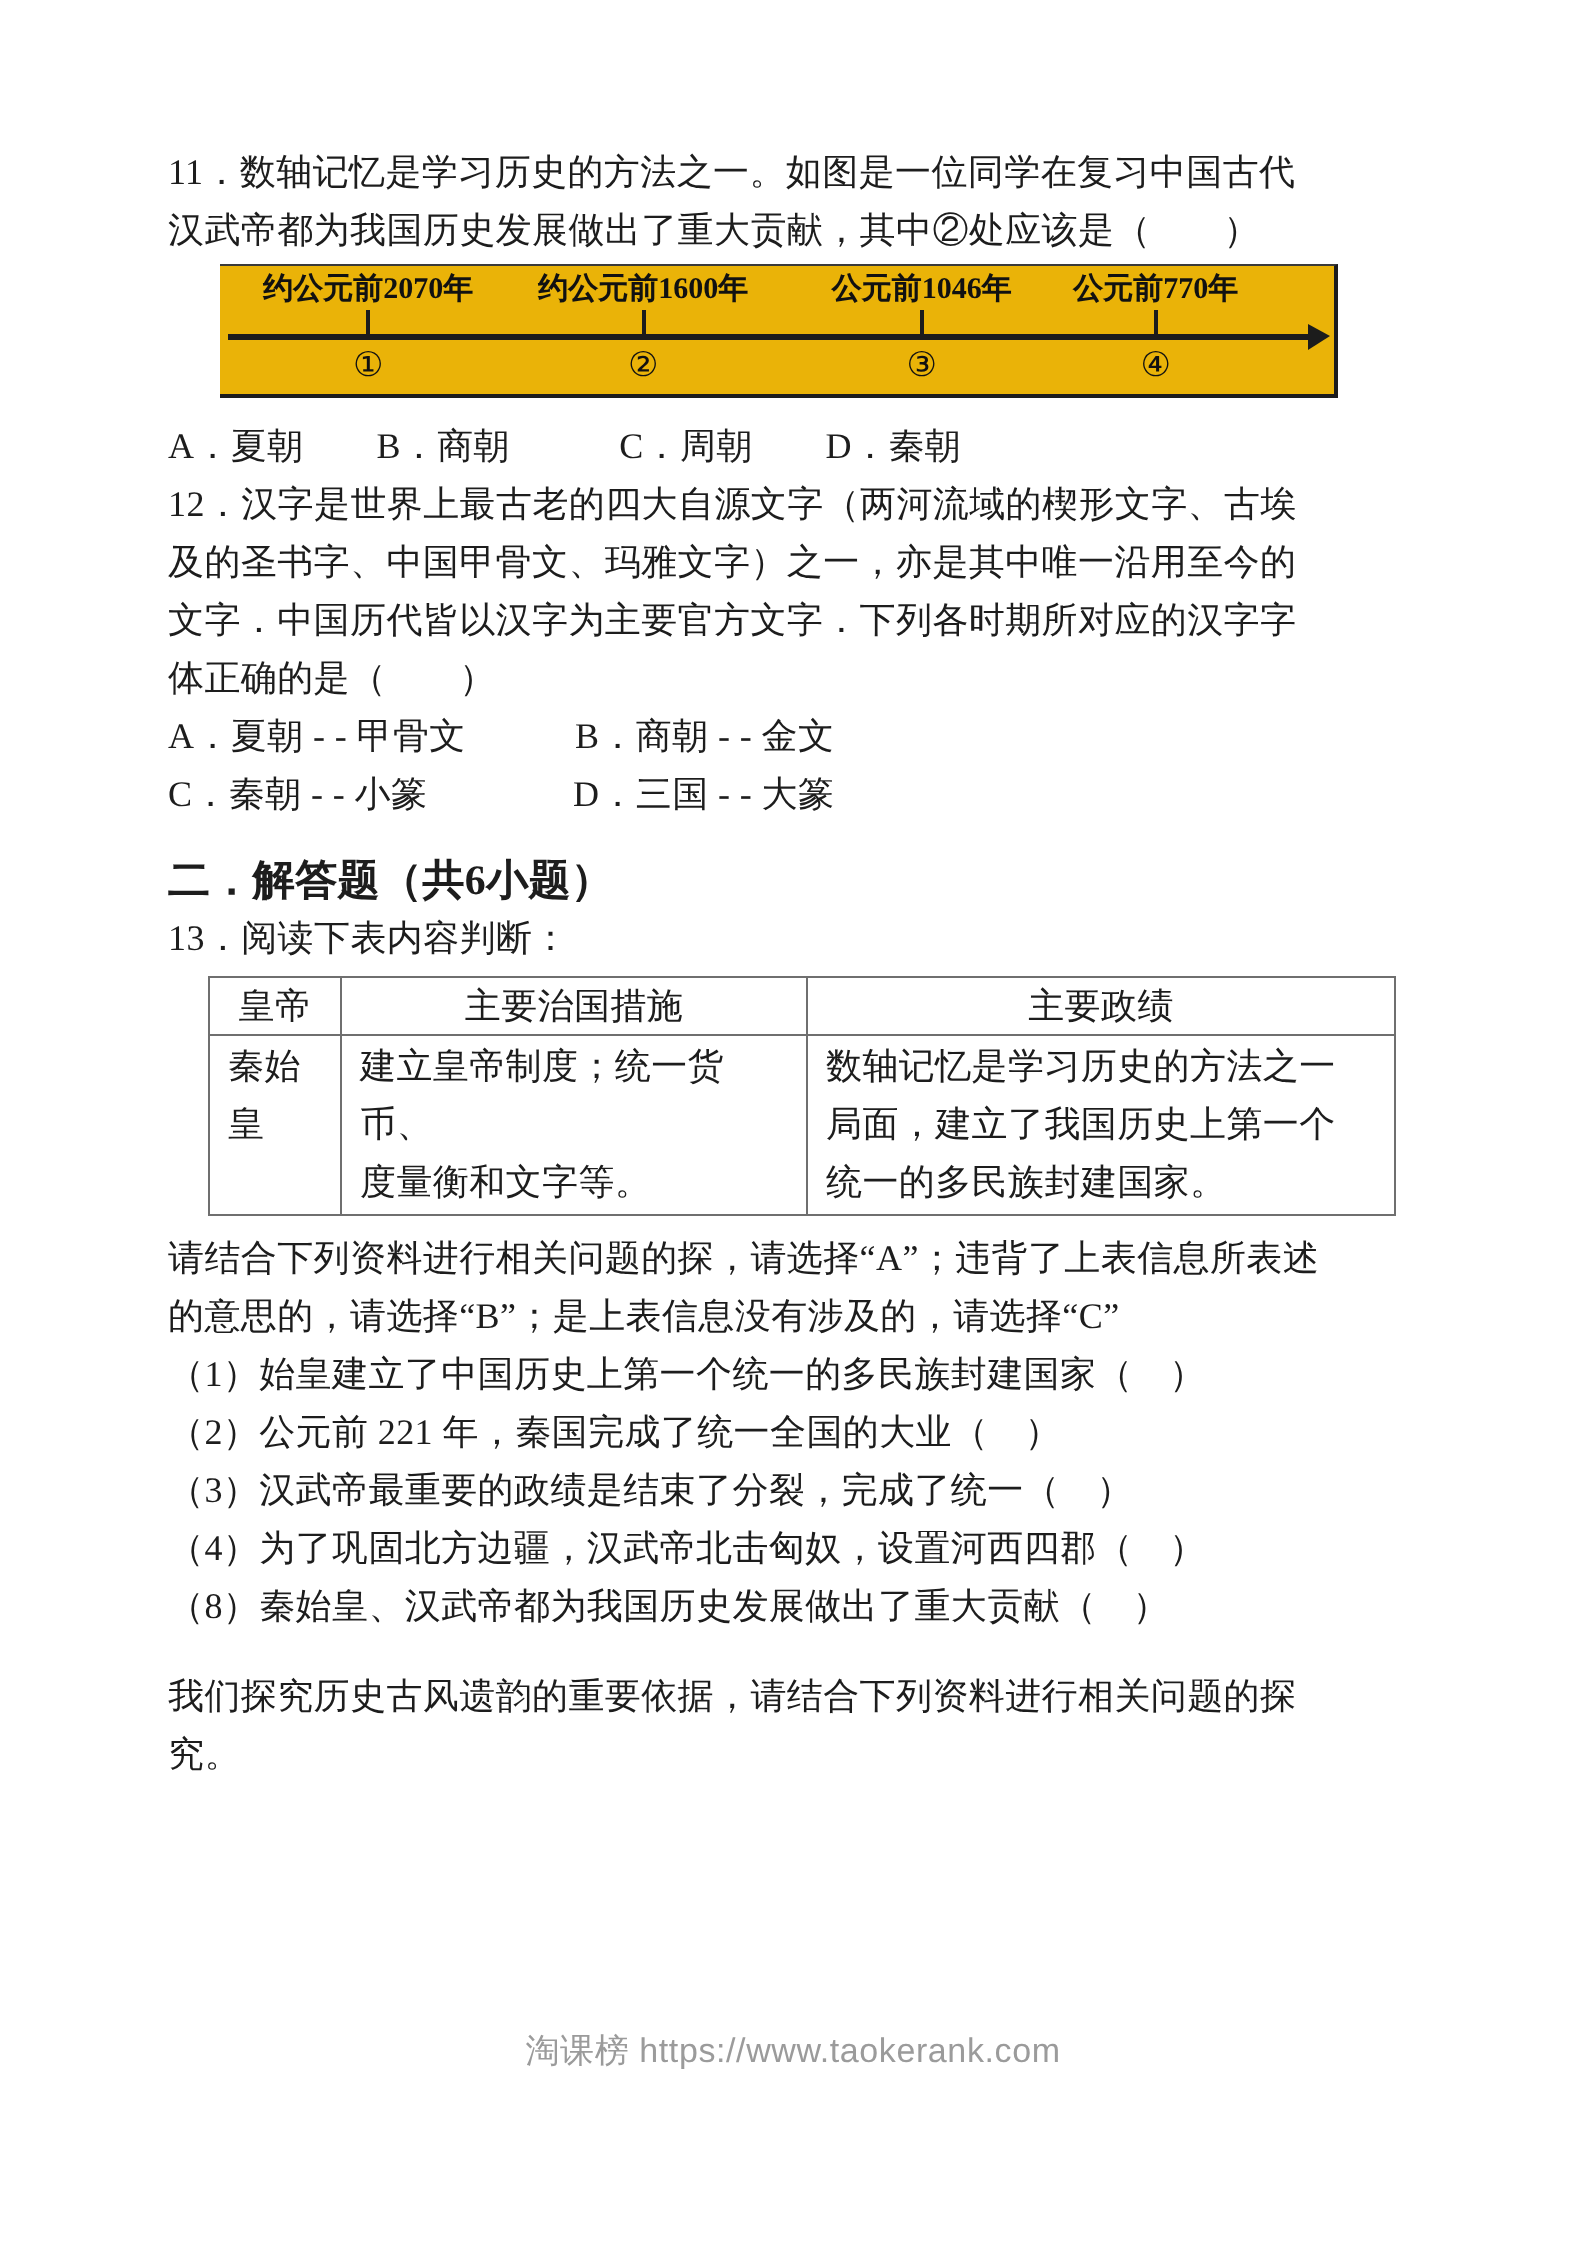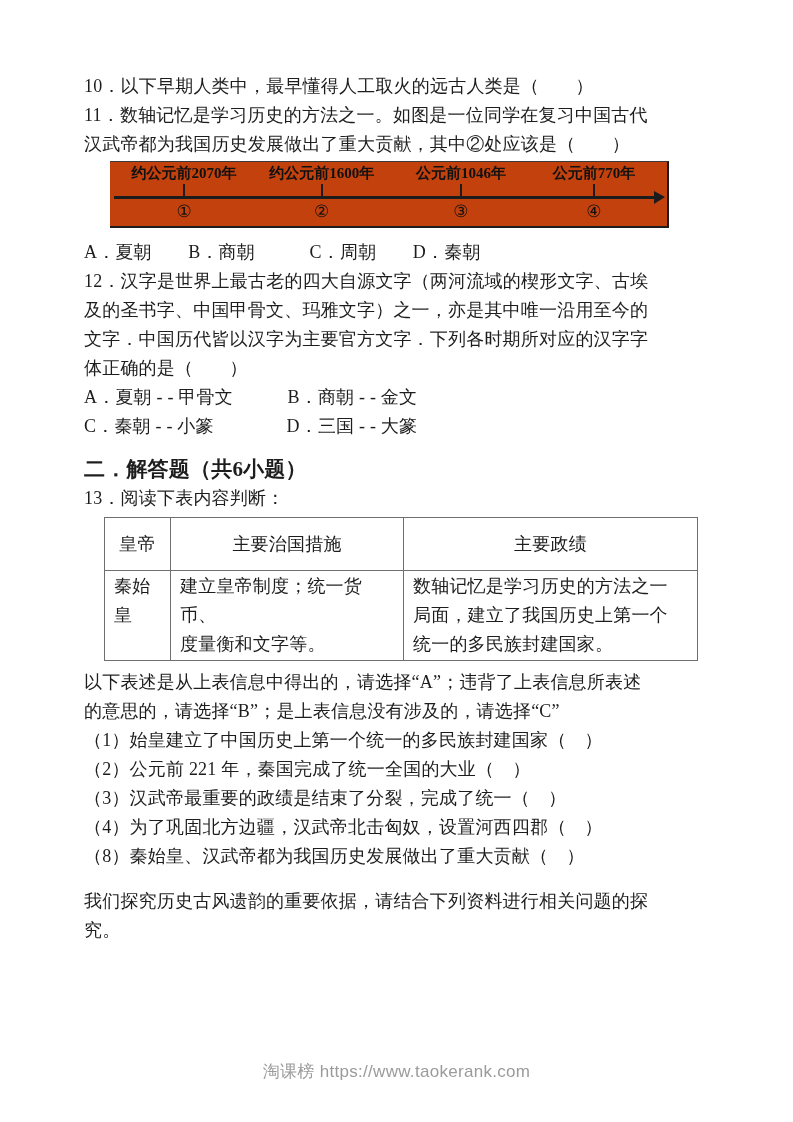--- a/index.html
+++ b/index.html
@@ -14,61 +14,60 @@
     letter-spacing:0.2px;
   }
   .section-title{font-weight:bold;font-size:21px;}
   .gap-lg{height:14px;}
   .gap-xl{height:16px;}
 
   
   .timeline-fig{
     position:relative;width:557px;height:64px;margin:2px 0 10px 26px;
     border-top:1px solid #3a3a3a;border-right:2px solid #1c1c1c;border-bottom:2px solid #1c1c1c;
-    background:#c2410c;
+    background:#eab308;
   }
   .tl-label{
     position:absolute;top:2px;transform:translateX(-50%);
     font-weight:bold;font-size:15px;white-space:nowrap;color:#111;
   }
   .tl-axis{position:absolute;left:4px;right:12px;top:34px;height:3px;background:#1c1c1c;}
   .tl-arrowhead{
     position:absolute;right:2px;top:29px;width:0;height:0;
     border-left:11px solid #1c1c1c;border-top:6px solid transparent;border-bottom:7px solid transparent;
   }
   .tl-tick{position:absolute;top:22px;width:2px;height:13px;background:#1c1c1c;transform:translateX(-50%);}
   .tl-num{position:absolute;top:39px;transform:translateX(-50%);font-size:17px;color:#111;}
-  .p1{left:13.3%;} .p2{left:38%;text-align:center;} .p3{left:63%;} .p4{left:84%;margin-left:16px;}
+  .p1{left:13.3%;} .p2{left:38%;text-align:center;} .p3{left:63%;} .p4{left:84%;}
 
   
   table.rulers{
     border-collapse:collapse;table-layout:fixed;width:593px;
     margin:4px 0 7px 20px;
   }
   table.rulers th,table.rulers td{
     border:1px solid #6f6f6f;font-size:18px;line-height:29px;
     font-weight:normal;padding:1px 9px;vertical-align:top;
     white-space:pre-line;letter-spacing:0.2px;
   }
-  table.rulers th{text-align:center;padding:12px 2px;height:28px;line-height:28px;}
+  table.rulers th{text-align:center;padding:0 2px;height:28px;line-height:28px;}
   .c-emperor{width:66px;} .c-measures{width:233px;} .c-achv{width:294px;}
 
   .footer{
-    position:absolute;left:0;right:0;top:1060px;text-align:center;
+    position:absolute;left:0;right:0;top:1014px;text-align:center;
     font-family:"Liberation Sans","DejaVu Sans",sans-serif;
     font-size:17px;color:#9b9b9b;letter-spacing:0.3px;
   }
 </style>
 </head>
 <body>
 
 <div class="page">
   <div class="content">
 
-    <div class="line">10．以下早期人类中，最早懂得人工取火的远古人类是（　　）</div>
 
     <div class="line">11．数轴记忆是学习历史的方法之一。如图是一位同学在复习中国古代</div>
     <div class="line">汉武帝都为我国历史发展做出了重大贡献，其中②处应该是（　　）</div>
 
     <div class="timeline-fig">
       <span class="tl-label p1">约公元前2070年</span>
       <span class="tl-label p2">约公元前1600年</span>
       <span class="tl-label p3">公元前1046年</span>
       <span class="tl-label p4">公元前770年</span>
       <div class="tl-tick p1"></div>
@@ -115,21 +114,21 @@
           <td>秦始皇</td>
           <td>建立皇帝制度；统一货币、
 度量衡和文字等。</td>
           <td>数轴记忆是学习历史的方法之一
 局面，建立了我国历史上第一个
 统一的多民族封建国家。</td>
         </tr>
       </tbody>
     </table>
 
-    <div class="line">以下表述是从上表信息中得出的，请选择“A”；违背了上表信息所表述</div>
+    <div class="line">请结合下列资料进行相关问题的探，请选择“A”；违背了上表信息所表述</div>
     <div class="line">的意思的，请选择“B”；是上表信息没有涉及的，请选择“C”</div>
     <div class="line">（1）始皇建立了中国历史上第一个统一的多民族封建国家（　）</div>
     <div class="line">（2）公元前 221 年，秦国完成了统一全国的大业（　）</div>
     <div class="line">（3）汉武帝最重要的政绩是结束了分裂，完成了统一（　）</div>
     <div class="line">（4）为了巩固北方边疆，汉武帝北击匈奴，设置河西四郡（　）</div>
     <div class="line">（8）秦始皇、汉武帝都为我国历史发展做出了重大贡献（　）</div>
 
     <div class="gap-xl"></div>
     <div class="line">我们探究历史古风遗韵的重要依据，请结合下列资料进行相关问题的探</div>
     <div class="line">究。</div>

